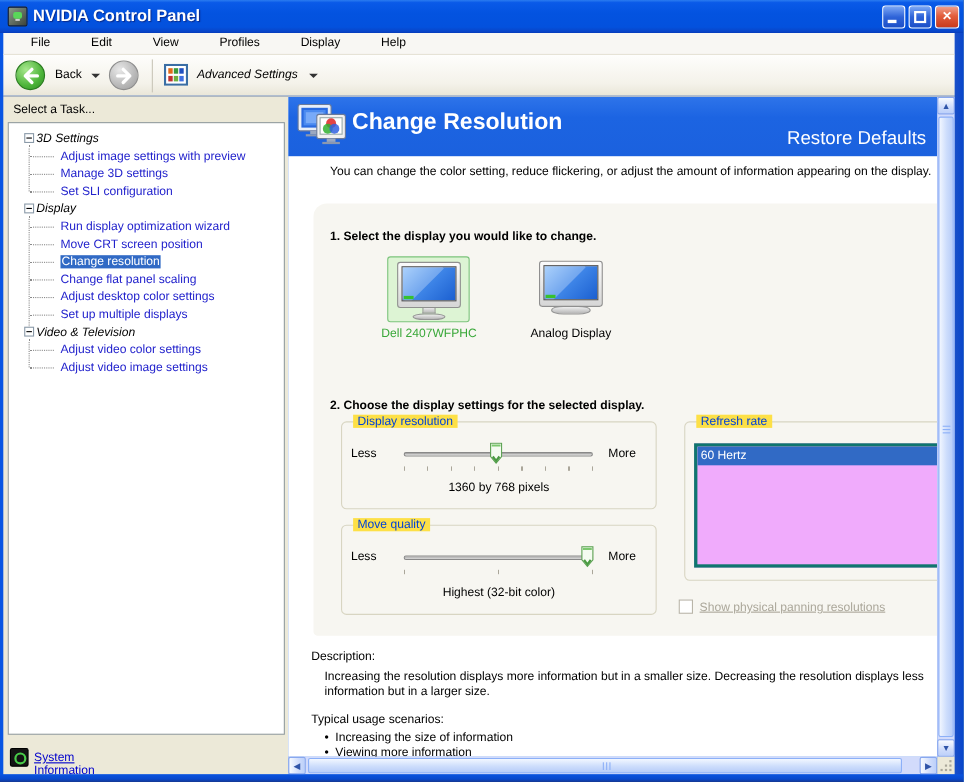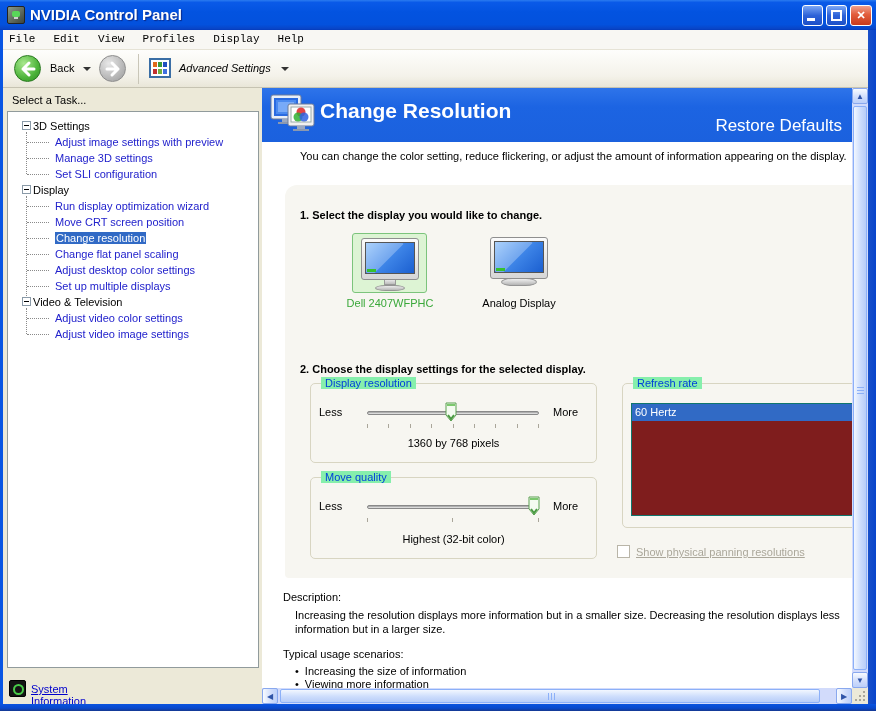--- a/index.html
+++ b/index.html
@@ -19,40 +19,40 @@
   .winbtn { position:absolute; top:5px; width:21px; height:21px; border:1px solid #fff; border-radius:3px;
     color:#fff; font-size:11px; line-height:19px; text-align:center; font-weight:bold;
     background:linear-gradient(180deg,#7ba7f5 0%,#2e63d8 50%,#1c4fc8 100%); }
   .winbtn.close { background:linear-gradient(180deg,#f0a08c 0%,#e25d3c 45%,#c83a1c 100%); }
   .winbtn .glyph-min { position:absolute; left:4px; bottom:4px; width:8px; height:3px; background:#fff; }
   .winbtn .glyph-max { position:absolute; left:4px; top:4px; width:11px; height:11px; border:2px solid #fff; }
 
   
   .menubar { position:absolute; left:3px; top:30px; width:865px; height:20px; background:#f8f7f3;
     border-bottom:1px solid #e6e3d6; }
-  .menubar .mitem { display:inline-block; padding:3px 9px 0 6px; height:16px;font-family:Liberation Mono, monospace; }
+  .menubar .mitem { display:inline-block; padding:3px 9px 0 25px; height:16px; }
   .toolbar { position:absolute; left:3px; top:50px; width:865px; height:38px;
     background:linear-gradient(180deg,#fefefc 0%,#f4f2ea 70%,#e9e6d8 100%); border-bottom:1px solid #c6c3b2; }
   .circlebtn { position:absolute; top:5px; width:27px; height:27px; border-radius:50%; }
   .circlebtn.back { left:11px; background:radial-gradient(circle at 35% 30%,#a8e88e,#4db43a 60%,#2d8c22); border:1px solid #2a7a20; }
   .circlebtn.fwd  { left:96px; background:radial-gradient(circle at 35% 30%,#e8e8e8,#b8b8b8 60%,#9a9a9a); border:1px solid #8d8d8d; }
   .circlebtn svg { position:absolute; left:4px; top:4px; }
   .tb-label { position:absolute; top:12px; }
   .caret { position:absolute; width:0; height:0; border-left:4px solid transparent; border-right:4px solid transparent; border-top:4px solid #333; }
   .tb-sep { position:absolute; left:135px; top:4px; width:1px; height:30px; background:#c9c6b8; }
   .adv-icon { position:absolute; left:146px; top:8px; width:22px; height:20px; }
 
   
   .leftpanel { position:absolute; left:3px; top:88px; width:259px; height:616px; background:#ece9d8; }
   .task-header { position:absolute; left:9px; top:6px; font-size:11px; }
   .treebox { position:absolute; left:4px; top:23px; width:252px; height:557px; background:#fff;
     border:1px solid #919b9c; overflow:hidden; }
   .tgroup { position:relative; }
   .trow { position:relative; height:16px; line-height:16px; white-space:nowrap; font-size:11px; }
-  .trow.section { padding-left:25px; color:#000; }
+  .trow.section { padding-left:25px; color:#000;font-style:italic; }
   .trow.child { padding-left:47px; color:#2222cc; }
   .trow.child::before { content:""; position:absolute; left:19px; top:8px; width:22px;
     border-top:1px dotted #8a8a8a; }
   .minusbox { position:absolute; left:14px; top:3px; width:9px; height:9px; background:#fff;
     border:1px solid #8a9aa8; }
   .minusbox::after { content:""; position:absolute; left:1px; top:3px; width:5px; height:1px; background:#000; }
   .vline { position:absolute; left:18px; width:1px; border-left:1px dotted #8a8a8a; }
   .trow.child .sel { background:#316ac5; color:#fff; padding:0 1px; }
   .tree-pad { height:6px; }
   .sysinfo { position:absolute; left:6px; top:592px; height:18px; }
@@ -86,30 +86,30 @@
     background:rgba(255,255,255,.28); transform:rotate(45deg); }
   .screen::after { content:""; position:absolute; left:1px; bottom:1px; width:9px; height:3px; background:#36c12e; }
   .lcd-neck { width:12px; height:5px; margin:0 auto; background:linear-gradient(180deg,#e8e8e8,#bdbdbd); border:1px solid #9a9a9a; border-top:none; }
   .lcd-base { width:30px; height:6px; margin:0 auto; background:linear-gradient(180deg,#ececec,#b8b8b8); border:1px solid #949494; border-radius:50% / 70%; }
   .crt-base { width:36px; height:8px; margin:-1px auto 0 auto; background:linear-gradient(180deg,#efefef,#b5b5b5); border:1px solid #949494; border-radius:50% / 80%; }
   .mon-label { position:absolute; font-size:11px; text-align:center; width:120px; }
   .mon-label.green { color:#3aa83a; }
 
   
   .groupbox { position:absolute; border:1px solid #d8d5c2; border-radius:5px; }
-  .gb-label { position:absolute; left:10px; top:-7px; background:#86efac; padding:0 4px; color:#0041d9; font-size:11px; }
+  .gb-label { position:absolute; left:10px; top:-7px; background:#fde047; padding:0 4px; color:#0041d9; font-size:11px; }
   .sl-text { position:absolute; font-size:11px; color:#000; }
   .track { position:absolute; height:4px; background:linear-gradient(180deg,#9a9a9a,#f0f0f0); border:1px solid #898989; border-radius:2px; }
   .ticks { position:absolute; height:4px; }
   .ticks.nine { background-image:repeating-linear-gradient(90deg,#aaa69a 0 1px,transparent 1px 21.4px); }
   .ticks.three { background-image:repeating-linear-gradient(90deg,#aaa69a 0 1px,transparent 1px 85.5px); }
   .thumb { position:absolute; width:12px; height:20px; }
   .val-label { position:absolute; text-align:center; font-size:11px; }
 
-  .listbox { position:absolute; background:#7f1d1d; border:1px solid #0f766e; overflow:hidden; }
+  .listbox { position:absolute; background:#f0abfc; border:3px solid #0f766e; overflow:hidden; }
   .listitem { height:17px; line-height:17px; padding-left:3px; background:#316ac5; color:#fff; }
   .chkrow { position:absolute; height:14px; }
   .chk { position:absolute; left:0; top:0; width:13px; height:13px; background:#fff; border:1px solid #b9b5a8; }
   .chk-lbl { position:absolute; left:19px; top:1px; color:#aba79a;text-decoration:underline; }
 
   .desc-label { position:absolute; font-size:11px; }
   .desc-text { position:absolute; font-size:11px; line-height:14px; }
   .bullet { position:absolute; font-size:11px; }
   .bullet::before { content:"\2022"; margin-right:6px; }
 

